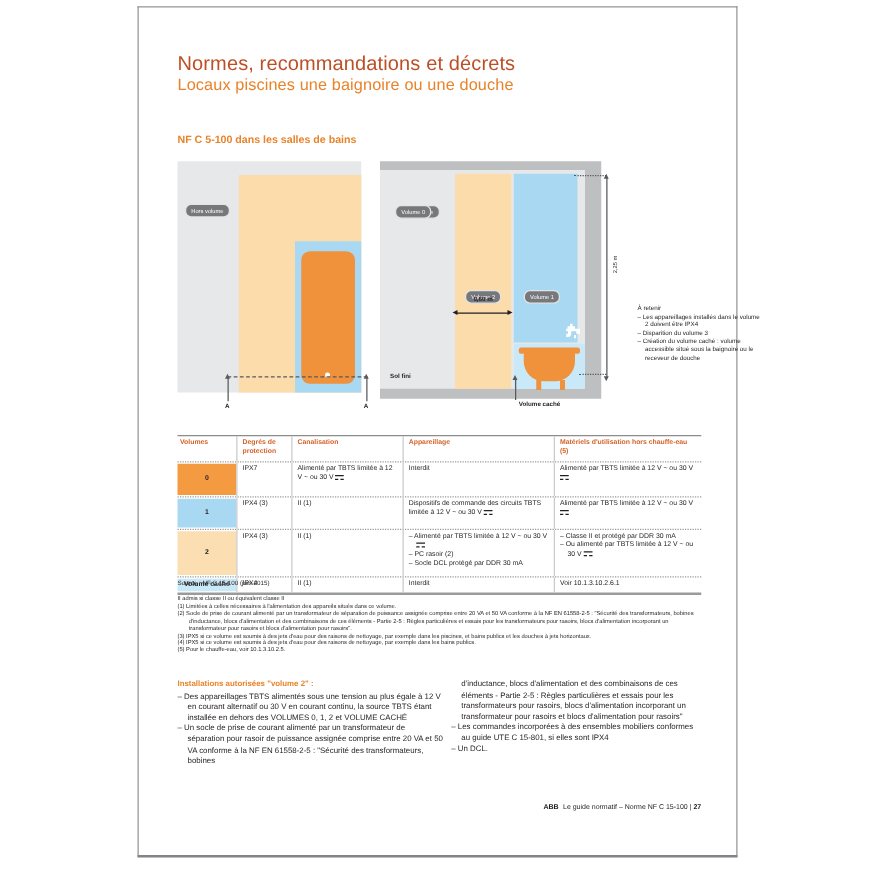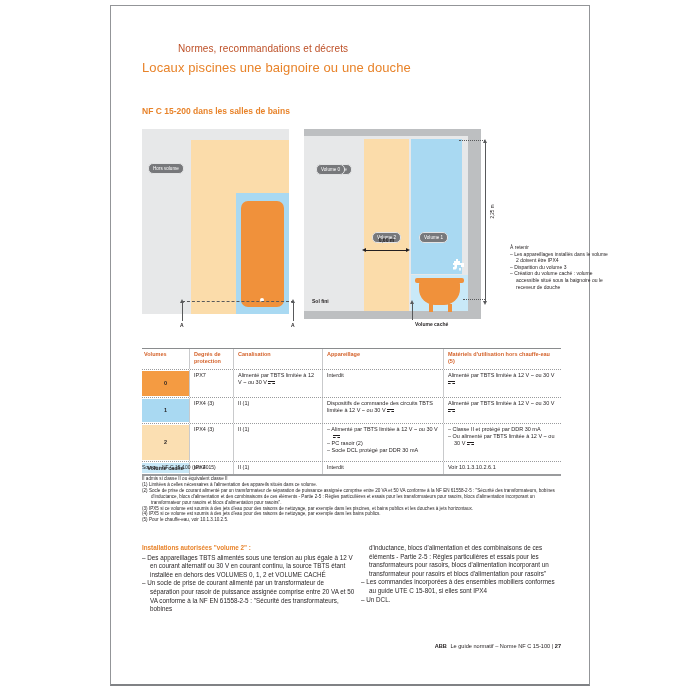--- a/index.html
+++ b/index.html
@@ -1,21 +1,21 @@
 <!DOCTYPE html>
 <html><head>
 <meta charset="utf-8">
 <style>
   html,body{margin:0;padding:0;background:#fff;}
   .canvas{position:relative;width:700px;height:700px;background:#fff;font-family:"Liberation Sans",sans-serif;color:#231f20;overflow:hidden;}
   .sheet{position:absolute;left:110px;top:5px;width:478px;height:678px;background:#fff;border:1px solid #939598;border-bottom:2px solid #808285;}
   .abs{position:absolute;}
 
   
-  .title1{left:31px;top:37px;font-size:10px;color:#bd4f26;letter-spacing:.1px;margin-left:36px;}
+  .title1{left:31px;top:37px;font-size:16px;color:#bd4f26;letter-spacing:.1px;}
   .title2{left:31px;top:54px;font-size:13px;color:#e8832a;letter-spacing:.1px;}
   .sectionhead{left:31px;top:100px;font-size:8.5px;font-weight:bold;color:#e8832a;}
 
   
   .diagL{left:31px;top:123px;width:147px;height:185px;background:#e7e8e9;}
   .diagL .peach{left:49px;top:11px;width:98px;height:174px;background:#fbdcaa;}
   .diagL .blue{left:94px;top:64px;width:53px;height:121px;background:#a9d9f2;}
   .diagL .tub{left:99px;top:72px;width:43px;height:106px;background:#f0913b;border-radius:7px;}
   .diagL .drain{left:118px;top:169px;width:4px;height:4px;background:#fff;border-radius:50%;}
   .pill{background:#77787b;color:#fff;border:1px solid #e3e4e5;border-radius:5px;font-size:4.6px;padding:1.5px 4px 2px;white-space:nowrap;}
@@ -92,21 +92,21 @@
   .footer .pg{font-weight:bold;}
 </style>
 </head>
 <body>
 
 <div class="canvas">
   <div class="sheet">
 
     <div class="abs title1">Normes, recommandations et décrets</div>
     <div class="abs title2">Locaux piscines une baignoire ou une douche</div>
-    <div class="abs sectionhead">NF C 15-200 dans les salles de bains</div>
+    <div class="abs sectionhead">NF C 5-100 dans les salles de bains</div>
 
     <div class="abs diagL">
       <div class="abs peach"></div>
       <div class="abs blue"></div>
       <div class="abs tub"></div>
       <div class="abs drain"></div>
       <div class="abs pill">Hors volume</div>
       <div class="abs cutline"></div>
       <div class="abs tick tickL"></div>
       <div class="abs tick tickR"></div>

